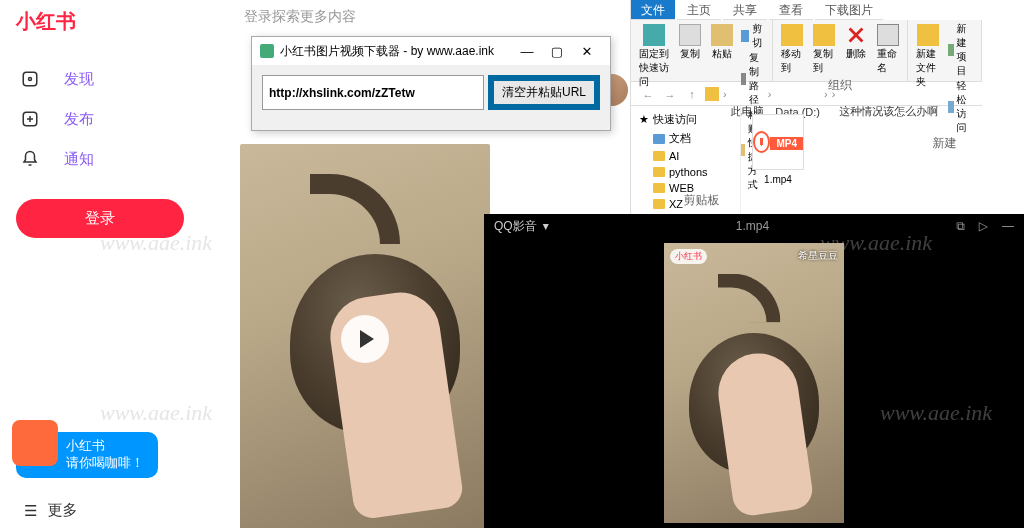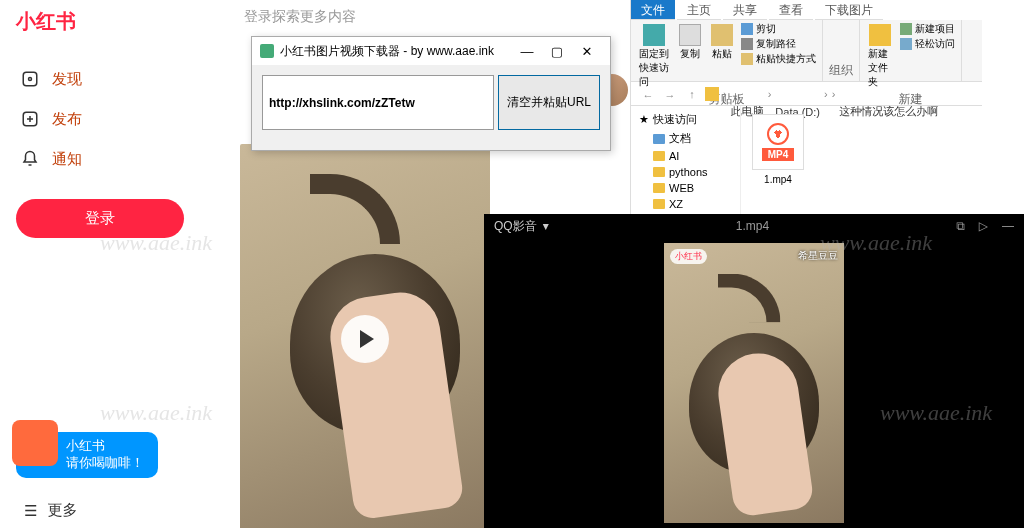--- a/index.html
+++ b/index.html
@@ -1,21 +1,21 @@
 <!DOCTYPE html>
 <html><head>
 <meta charset="utf-8">
 <style>
 * { margin: 0; padding: 0; box-sizing: border-box; font-family: "Microsoft YaHei", sans-serif; }
 body { width: 1024px; height: 528px; position: relative; overflow: hidden; background: #fff; }
 
 
 .xhs-sidebar { position: absolute; left: 0; top: 0; width: 200px; height: 528px; background: #fff; padding: 8px 16px; }
 .xhs-logo { color: #ff2442; font-size: 20px; font-weight: bold; margin-bottom: 24px; }
-.xhs-nav-item { display: flex; align-items: center; gap: 12px; padding: 10px 4px; font-size: 15px; color: #c2410c; cursor: pointer; }
+.xhs-nav-item { display: flex; align-items: center; gap: 24px; padding: 10px 4px; font-size: 15px; color: #8b5cf6; cursor: pointer; }
 .xhs-nav-item .icon { width: 20px; height: 20px; display: flex; align-items: center; justify-content: center; }
 .login-btn { background: #ff2442; color: #fff; border: none; border-radius: 999px; padding: 10px 0; width: 100%; font-size: 15px; margin-top: 20px; cursor: pointer; }
 .coffee-badge { position: absolute; left: 16px; bottom: 50px; background: #0096ff; color: #fff; border-radius: 10px; padding: 6px 14px 6px 50px; font-size: 13px; line-height: 1.3; }
 .coffee-mascot { position: absolute; left: -4px; top: -12px; width: 46px; height: 46px; background: #ff6a3d; border-radius: 8px; }
 .more-link { position: absolute; left: 24px; bottom: 8px; display: flex; align-items: center; gap: 10px; font-size: 15px; color: #333; }
 
 
 .main-content { position: absolute; left: 240px; top: 0; width: 390px; height: 528px; background: #fff; }
 .search-hint { color: #999; font-size: 14px; padding: 8px 4px; }
 .cat-feed { position: relative; margin-top: 110px; width: 250px; height: 390px; background: linear-gradient(160deg, #c9b899 0%, #b8a888 40%, #8a7860 100%); border-radius: 2px; overflow: hidden; }
@@ -27,21 +27,21 @@
 
 
 .dl-dialog { position: absolute; left: 225px; top: 36px; width: 360px; background: #f0f0f0; border: 1px solid #aaa; box-shadow: 2px 2px 8px rgba(0,0,0,0.2); z-index: 10; margin-left: 26px; }
 .dl-titlebar { display: flex; align-items: center; padding: 4px 8px; background: #fff; font-size: 12px; }
 .dl-title-icon { width: 14px; height: 14px; margin-right: 6px; background: #4a7; border-radius: 2px; }
 .dl-title { flex: 1; }
 .dl-winbtn { width: 30px; height: 20px; display: flex; align-items: center; justify-content: center; font-size: 13px; cursor: pointer; }
 .dl-body { padding: 10px; }
 .dl-url-row { display: flex; gap: 4px; margin-bottom: 10px; }
 .dl-url-input { flex: 1; border: 1px solid #999; padding: 3px 6px; font-size: 12px; background: #fff; font-weight: bold; }
-.dl-clear-btn { border: 1px solid #0369a1; background: #e8e8e8; padding: 18px 8px; font-size: 12px; cursor: pointer; }
+.dl-clear-btn { border: 6px solid #0369a1; background: #e8e8e8; padding: 3px 8px; font-size: 12px; cursor: pointer; }
 .dl-btns { display: flex; justify-content: center; gap: 30px; }
 .dl-btn { border: 1px solid #999; background: #e8e8e8; padding: 4px 16px; font-size: 12px; cursor: pointer; }
 
 
 .avatar { position: absolute; left: 596px; top: 74px; width: 32px; height: 32px; border-radius: 50%; background: linear-gradient(135deg,#d4a584,#a67c5a); }
 
 
 .explorer { position: absolute; left: 630px; top: 0; width: 352px; height: 214px; background: #fff; border-left: 1px solid #ddd; }
 .ribbon-tabs { display: flex; gap: 2px; font-size: 12px; height: 20px; }
 .ribbon-tab { padding: 2px 10px; color: #555; background: #fff; border-bottom: 1px solid #ddd; }
@@ -62,21 +62,21 @@
 .bc-sep { color: #888; }
 .bc-icon { width: 14px; height: 14px; background: #f0c040; }
 
 .exp-body { display: flex; height: 108px; }
 .exp-tree { width: 110px; border-right: 1px solid #eee; padding: 4px; font-size: 11px; overflow: hidden; }
 .tree-item { display: flex; align-items: center; gap: 4px; padding: 2px 0 2px 18px; cursor: pointer; }
 .tree-item .fic { width: 12px; height: 10px; background: #f0c040; border-radius: 1px; }
 .tree-item.doc .fic { background: #5b9bd5; }
 .exp-files { flex: 1; padding: 8px; display: flex; gap: 12px; align-items: flex-start; }
 .file-card { width: 58px; text-align: center; font-size: 10px; cursor: pointer; }
-.file-thumb { width: 52px; height: 56px; border: 1px solid #ddd; background: #fff; margin: 0 auto 4px; display: flex; flex-direction: column; align-items: center; justify-content: center; }
+.file-thumb { width: 52px; height: 56px; border: 1px solid #ddd; background: #fff; margin: 0 auto 4px; display: flex; flex-direction: row; align-items: center; justify-content: center; }
 .mp4-badge { background: #ff5a3c; color: #fff; font-size: 10px; font-weight: bold; padding: 1px 6px; margin-top: 3px; }
 .film-ic { width: 22px; height: 22px; border: 2px solid #ff5a3c; border-radius: 50%; position: relative; }
 .film-ic::before { content: ""; position: absolute; inset: 5px; background: radial-gradient(circle at 30% 30%, #ff5a3c 2px, transparent 2px), radial-gradient(circle at 70% 30%, #ff5a3c 2px, transparent 2px), radial-gradient(circle at 50% 70%, #ff5a3c 2px, transparent 2px); }
 
 
 .qqplayer { position: absolute; left: 484px; top: 214px; width: 540px; height: 314px; background: #000; }
 .qq-header { display: flex; align-items: center; padding: 4px 10px; color: #ccc; font-size: 12px; height: 24px; }
 .qq-appname { display: flex; align-items: center; gap: 6px; }
 .qq-title { flex: 1; text-align: center; color: #999; }
 .qq-winbtns { display: flex; gap: 14px; color: #999; }
@@ -196,20 +196,40 @@
             </div>
           <div class="ribbon-smitem">
               <div class="ic" style="background:#e0c070"></div>
               <span>粘贴快捷方式</span>
             </div>
         </div>
       </div>
       <div class="ribbon-label">剪贴板</div>
     </div>
     <div class="ribbon-group">
+      <div class="ribbon-row">
+        <div class="ribbon-lgbtn">
+            <div class="ic" style="background:#f0c040"></div>
+            <span>移动到</span>
+          </div>
+        <div class="ribbon-lgbtn">
+            <div class="ic" style="background:#f0c040"></div>
+            <span>复制到</span>
+          </div>
+        <div class="ribbon-lgbtn">
+            <div class="ic"><svg width="22" height="22" viewBox="0 0 24 24">
+                <path d="M5 5l14 14M19 5L5 19" stroke="#d22" stroke-width="3"></path>
+              </svg></div>
+            <span>删除</span>
+          </div>
+        <div class="ribbon-lgbtn">
+            <div class="ic" style="background:#ddd;border:1px solid #888"></div>
+            <span>重命名</span>
+          </div>
+      </div>
       <div class="ribbon-label">组织</div>
     </div>
     <div class="ribbon-group">
       <div class="ribbon-row">
         <div class="ribbon-lgbtn">
             <div class="ic" style="background:#f0c040"></div>
             <span style="width:24px">新建文件夹</span>
           </div>
         <div class="ribbon-smallcol">
           <div class="ribbon-smitem">

